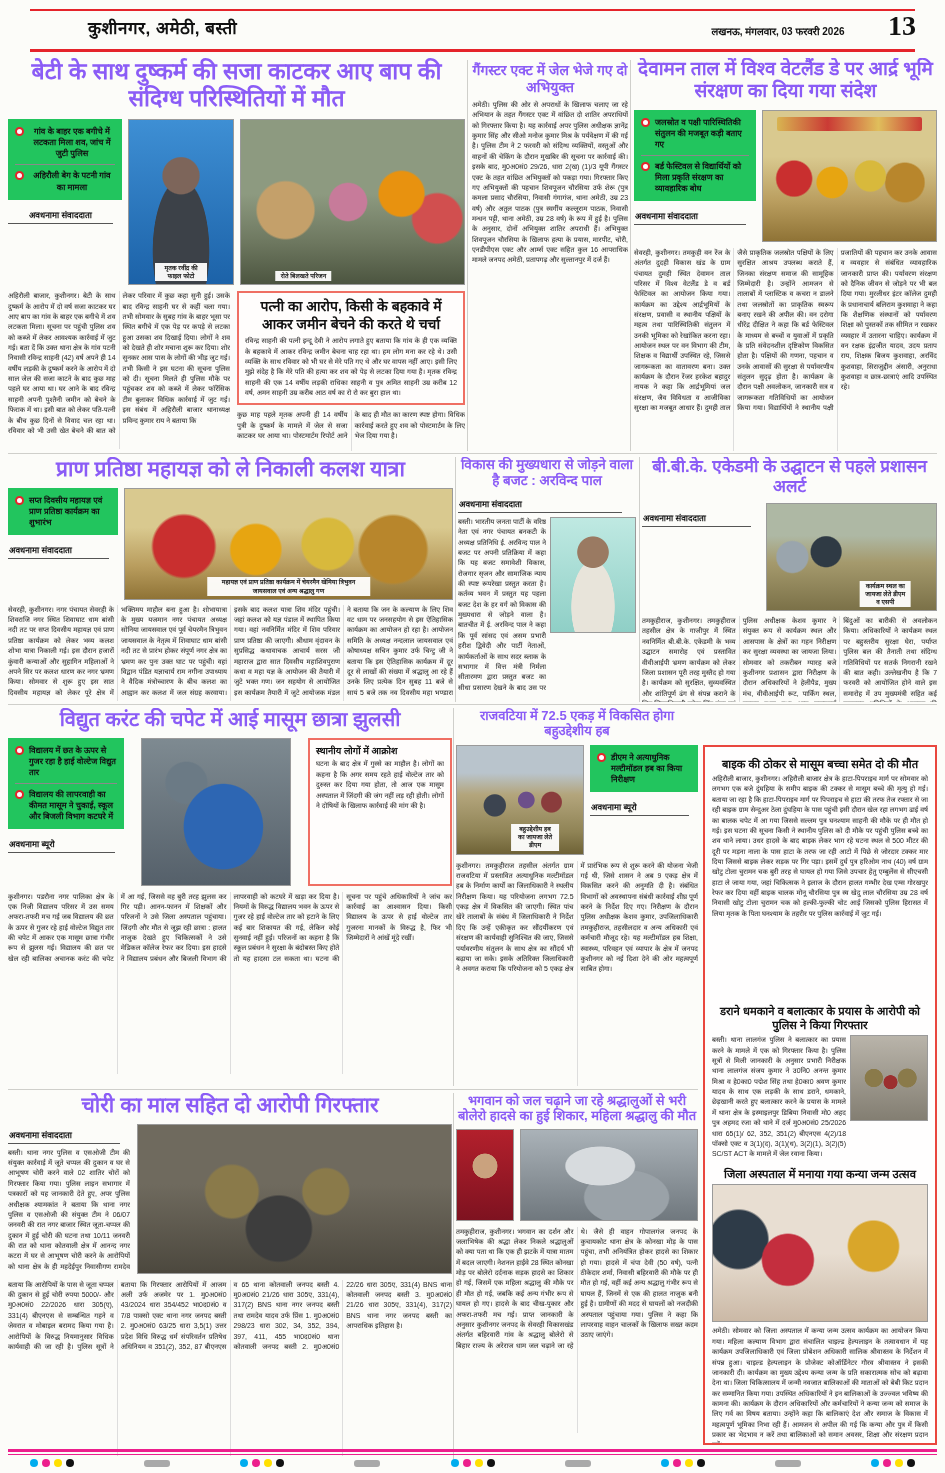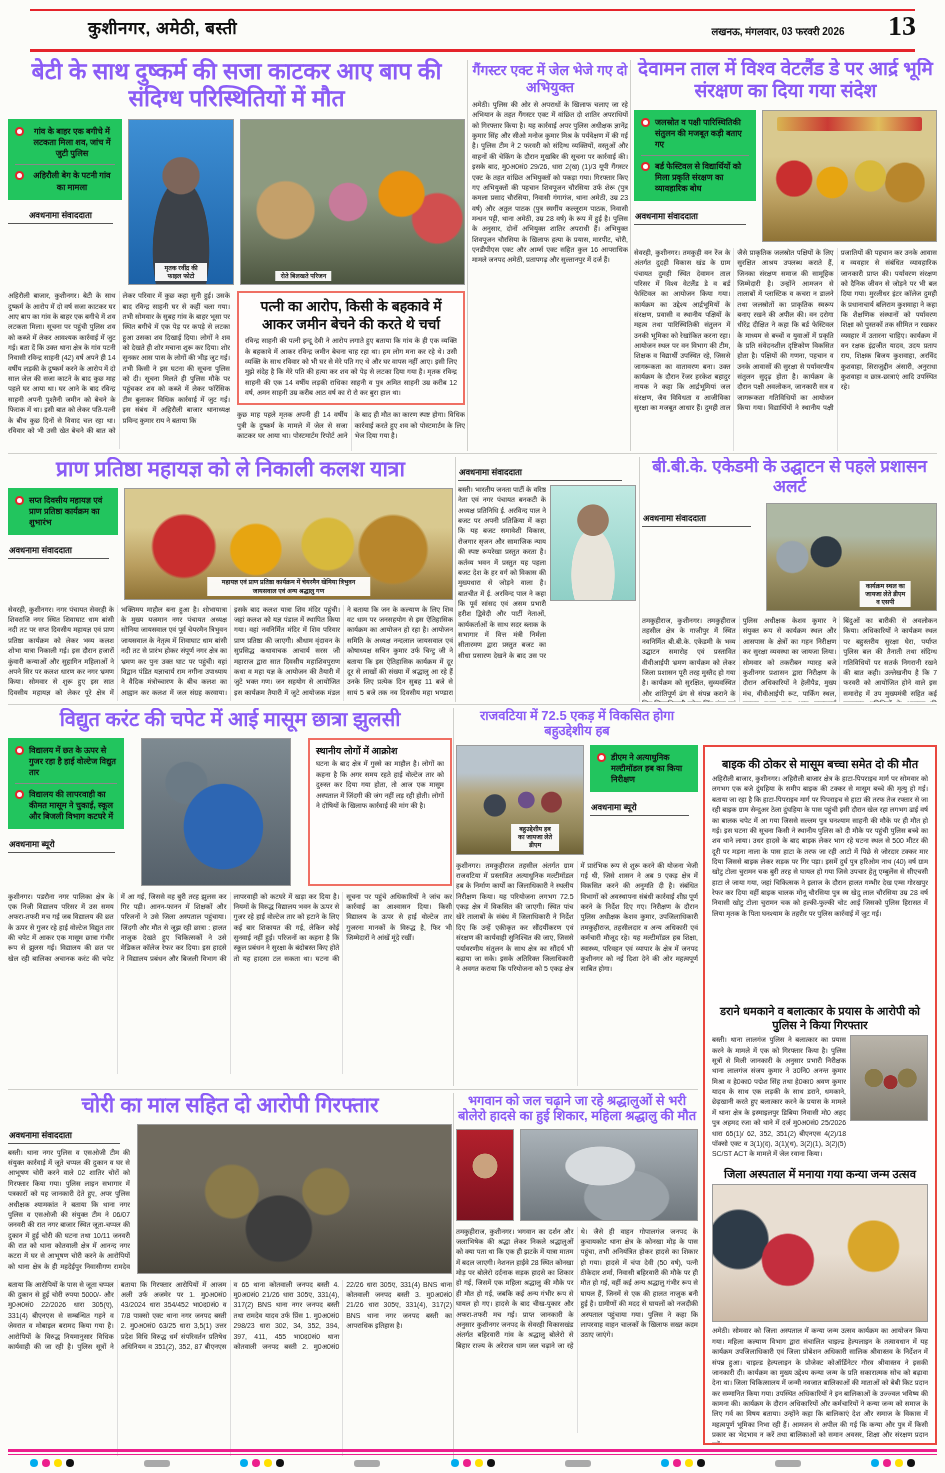--- a/index.html
+++ b/index.html
@@ -181,20 +181,21 @@
         <div class="byline">अवधनामा संवाददाता</div>
       </div>
       <div class="ph sc-crowd" style="flex:1; height:100%;">
         <div class="cap">महायज्ञ एवं प्राण प्रतिष्ठा कार्यक्रम में चेयरमैन खेमिया त्रिभुवन जायसवाल एवं अन्य श्रद्धालु गण</div>
       </div>
     </div>
     <div class="body c4" style="height:96px; margin-top:5px;">सेवरही, कुशीनगर। नगर पंचायत सेवरही के शिवराजि नगर स्थित शिवाघाट धाम बांसी नदी तट पर सप्त दिवसीय महायज्ञ एवं प्राण प्रतिष्ठा कार्यक्रम को लेकर भव्य कलश शोभा यात्रा निकाली गई। इस दौरान हजारों कुंवारी कन्याओं और सुहागिन महिलाओं ने अपने सिर पर कलश धारण कर नगर भ्रमण किया। सोमवार से शुरू हुए इस सात दिवसीय महायज्ञ को लेकर पूरे क्षेत्र में भक्तिमय माहौल बना हुआ है। शोभायात्रा के मुख्य यजमान नगर पंचायत अध्यक्ष सोनिया जायसवाल एवं पूर्व चेयरमैन त्रिभुवन जायसवाल के नेतृत्व में शिवाघाट धाम बांसी नदी तट से प्रारंभ होकर संपूर्ण नगर क्षेत्र का भ्रमण कर पुनः उक्त घाट पर पहुंची। वहां विद्वान पंडित यज्ञाचार्य राम नगीना उपाध्याय ने वैदिक मंत्रोच्चारण के बीच कलश का आह्वान कर कलश में जल संग्रह करवाया। इसके बाद कलश यात्रा शिव मंदिर पहुंची। जहां कलश को यज्ञ पंडाल में स्थापित किया गया। वहां नवनिर्मित मंदिर में शिव परिवार प्राण प्रतिष्ठा की जाएगी। श्रीधाम वृंदावन के सुप्रसिद्ध कथावाचक आचार्य सरस जी महाराज द्वारा सात दिवसीय महाशिवपुराण कथा व महा यज्ञ के आयोजन की तैयारी में जुटे भक्त गण। जन सहयोग से आयोजित इस कार्यक्रम तैयारी में जुटे आयोजक मंडल ने बताया कि जन के कल्याण के लिए शिव वट धाम पर जनसहयोग से इस ऐतिहासिक कार्यक्रम का आयोजन हो रहा है। आयोजन समिति के अध्यक्ष नन्दलाल जायसवाल एवं कोषाध्यक्ष सचिन कुमार उर्फ चिन्टु जी ने बताया कि इस ऐतिहासिक कार्यक्रम में दूर दूर से लाखों की संख्या में श्रद्धालु आ रहे हैं उनके लिए प्रत्येक दिन सुबह 11 बजे से सायं 5 बजे तक नव दिवसीय महा भण्डारा चल रहा है। कलश शोभा यात्रा में विजय राय, कृष्णा जायसवाल, विनोद जायसवाल, पप्पू जायसवाल, अजय गुप्ता, आशीष वर्मा, मलथान जायसवाल मौजूद रहे।</div>
   </div>
 
   <div class="art" style="left:458px; top:457px; width:178px; height:245px;">
+    <div class="hl" style="font-size:13.5px;">विकास की मुख्यधारा से जोड़ने वाला है बजट : अरविन्द पाल</div>
     <div class="byline">अवधनामा संवाददाता</div>
     <div style="margin-top:4px;">
       <div class="ph sc-portrait" style="float:right; width:86px; height:116px; margin:0 0 3px 4px; background:radial-gradient(circle at 50% 30%, #9a7a62 0 17%, rgba(0,0,0,0) 18%), radial-gradient(ellipse at 50% 78%, #e8e4da 0 36%, rgba(0,0,0,0) 37%), linear-gradient(180deg,#bfe9e2,#8fcfc6);"></div>
       <div class="body" style="height:176px;">बस्ती। भारतीय जनता पार्टी के वरिष्ठ नेता एवं नगर पंचायत बनकटी के अध्यक्ष प्रतिनिधि ई. अरविन्द पाल ने बजट पर अपनी प्रतिक्रिया में कहा कि यह बजट समावेशी विकास, रोजगार सृजन और सामाजिक न्याय की स्पष्ट रूपरेखा प्रस्तुत करता है। कर्तव्य भवन में प्रस्तुत यह पहला बजट देश के हर वर्ग को विकास की मुख्यधारा से जोड़ने वाला है। बातचीत में ई. अरविन्द पाल ने कहा कि पूर्व सांसद एवं असम प्रभारी हरीश द्विवेदी और पार्टी नेताओं, कार्यकर्ताओं के साथ सदर ब्लाक के सभागार में वित्त मंत्री निर्मला सीतारमण द्वारा प्रस्तुत बजट का सीधा प्रसारण देखने के बाद उस पर मंथन किया गया। जो निष्कर्ष निकला उससे स्पष्ट है कि बजट ऐतिहासिक है। यह बजट गरीब, किसान, युवा, महिला और मध्यम वर्ग की आकांक्षाओं को केंद्र में रखता है। यह बजट विकास के नए अवसर लेकर आया है। युवाओं के लिए स्टार्टअप, एमएसएमई, मैन्युफैक्चरिंग और पर्यटन क्षेत्रों में बड़े पैमाने पर रोजगार सृजन का मार्ग प्रशस्त हुआ है। पर्यटन को बढ़ावा मिलने से स्थानीय स्तर पर आर्थिक गतिविधियां तेज होंगी, वहीं विदेश शिक्षा और यात्रा की लागत में कमी युवाओं को वैश्विक अवसरों से जोड़ेगी। स्वास्थ्य क्षेत्र में बायोफार्मा के लिए 10,000 करोड़ रुपये का निवेश ऐतिहासिक है।</div>
     </div>
   </div>
 
   <div class="art" style="left:642px; top:457px; width:295px; height:245px;">
     <div class="hl" style="font-size:17px;">बी.बी.के. एकेडमी के उद्घाटन से पहले प्रशासन अलर्ट</div>
     <div style="display:flex; gap:6px; margin-top:6px; height:108px;">

